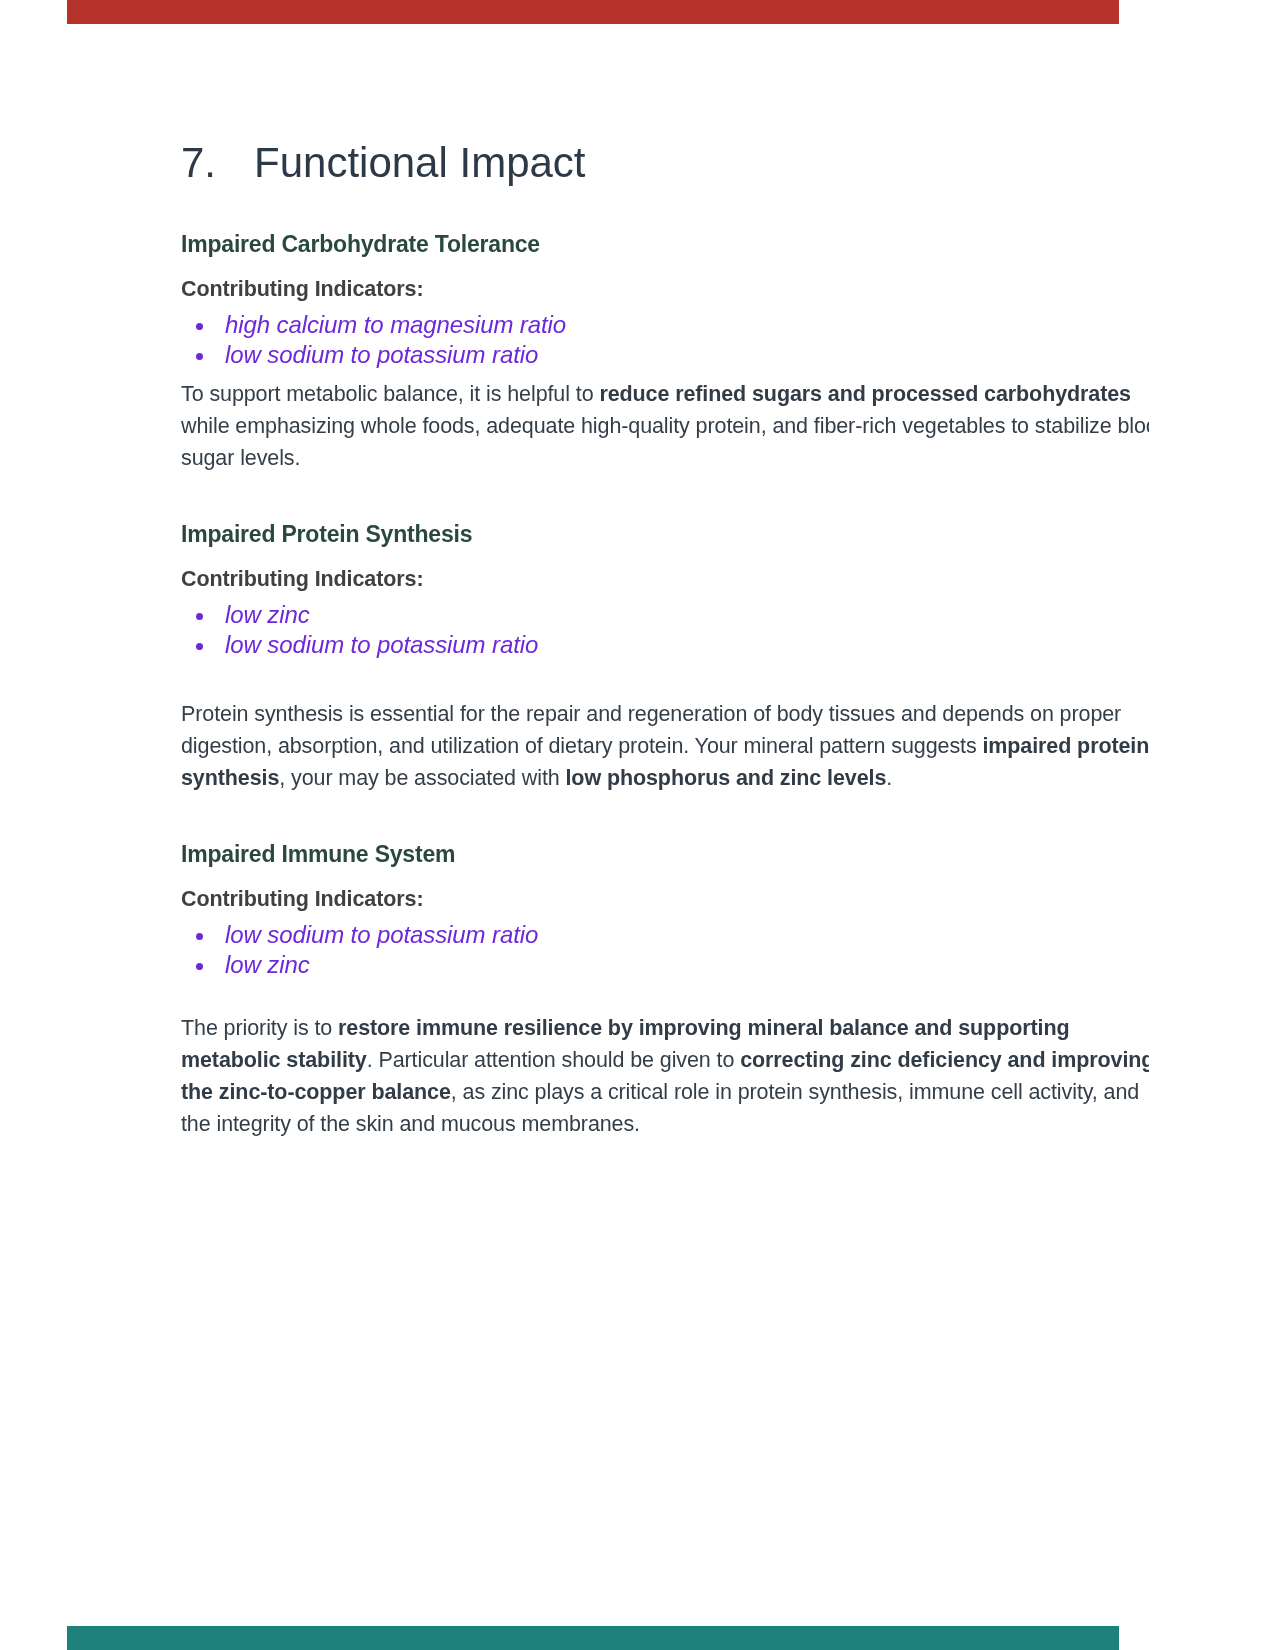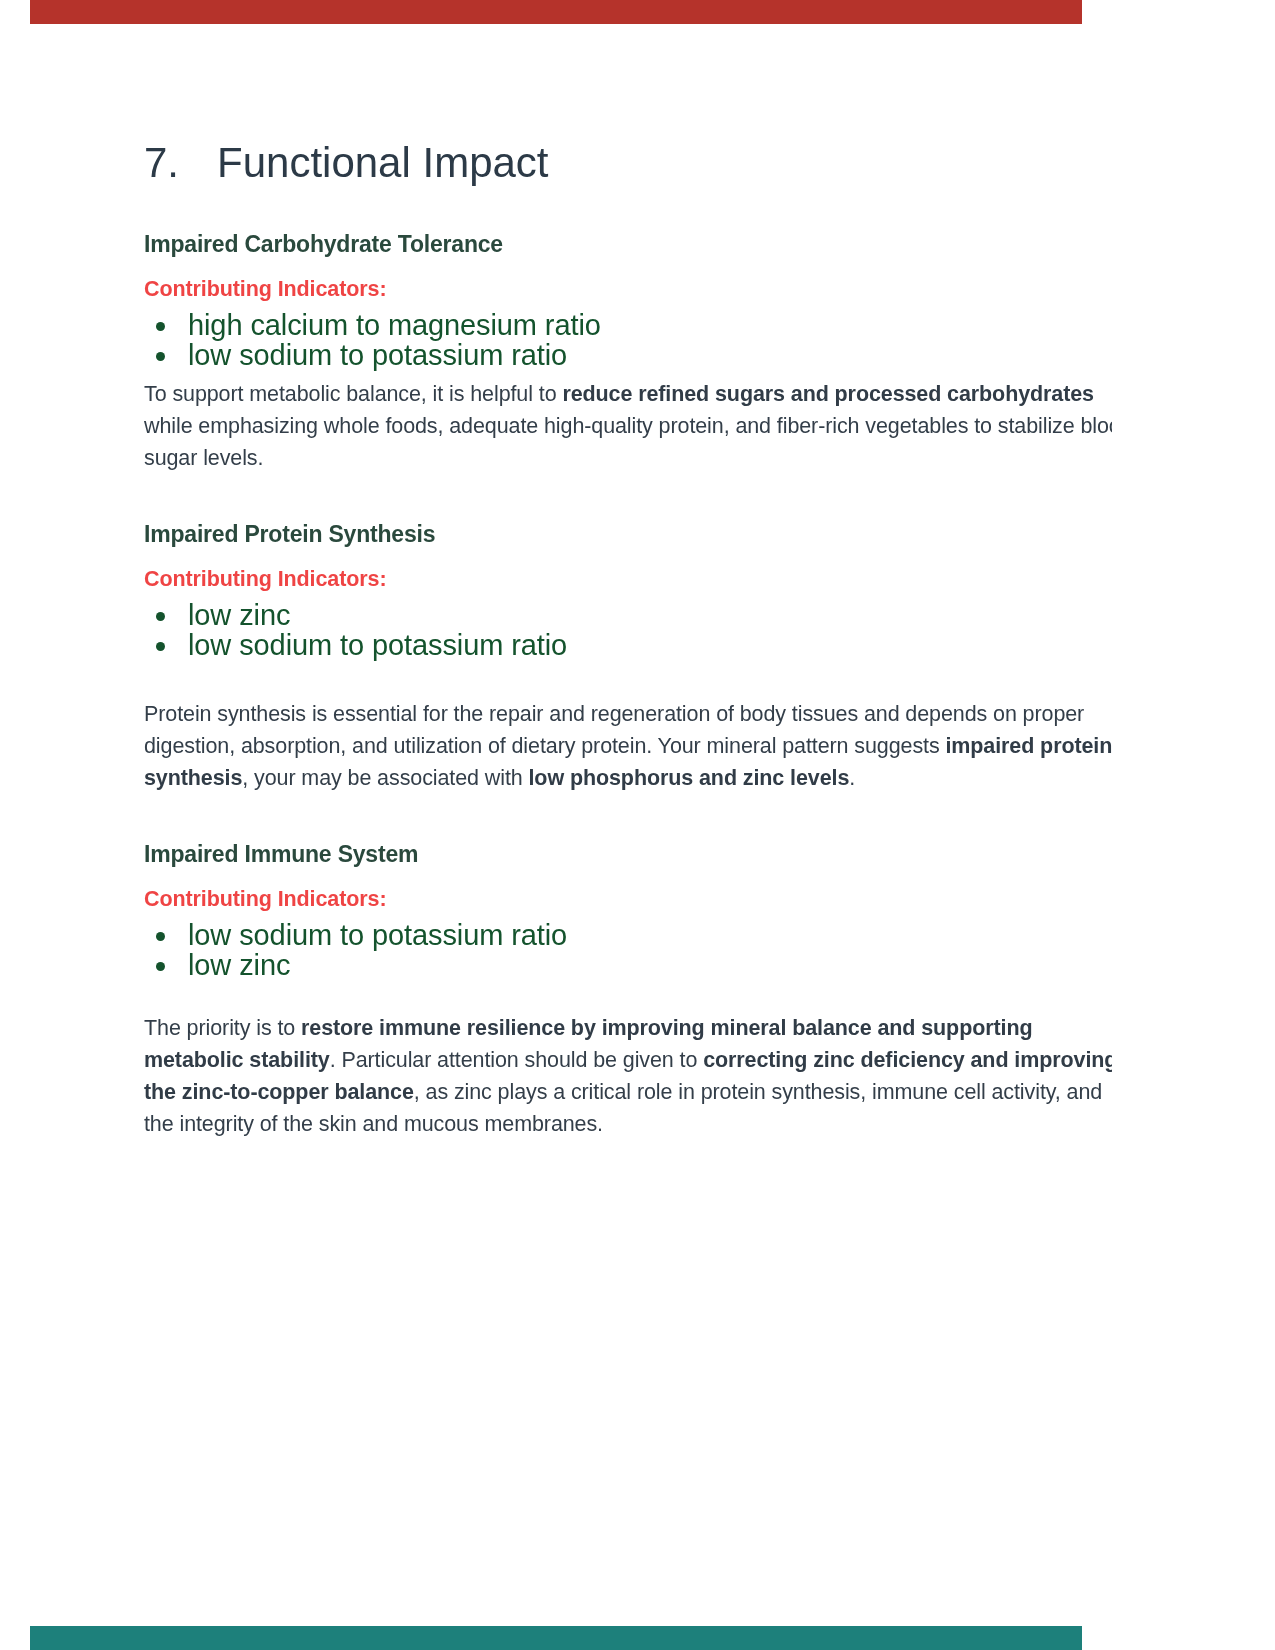--- a/index.html
+++ b/index.html
@@ -8,20 +8,21 @@
     background: #ffffff;
   }
   .page {
     position: relative;
     width: 1112px;
     height: 1650px;
     background: #ffffff;
     overflow: hidden;
     font-family: "Liberation Sans", sans-serif;
     color: #333e49;
+    margin-left: 37px;
   }
   .accent-bar {
     position: absolute;
     left: 30px;
     right: 30px;
     height: 24px;
   }
   .accent-bar.top { top: 0; }
   .accent-bar.bottom { bottom: 0; }
 
@@ -68,33 +69,34 @@
     line-height: 28px;
     font-weight: bold;
     color: #2a493d;
     letter-spacing: -0.2px;
   }
   h3.indicators-label {
     margin: 16px 0 0 0;
     font-size: 21.5px;
     line-height: 30px;
     font-weight: bold;
-    color: #ef4444;
+    color: #404040;
     letter-spacing: -0.1px;
   }
   ul.indicator-list {
     margin: 6px 0 0 0;
     padding-left: 36px;
     list-style: disc;
   }
   ul.indicator-list li {
-    font-size: 29px;
+    font-size: 24px;
     line-height: 30px;
     padding-left: 8px;
-    color: #14532d;
+    color: #6d28d9;
+    font-style: italic;
   }
   p.after-list { margin-top: 38px; }
   p.follow-par { margin-top: 8px; }
   p.final-par  { margin-top: 32px; }
 </style>
 </head>
 <body>
 
 <div class="page">
 

